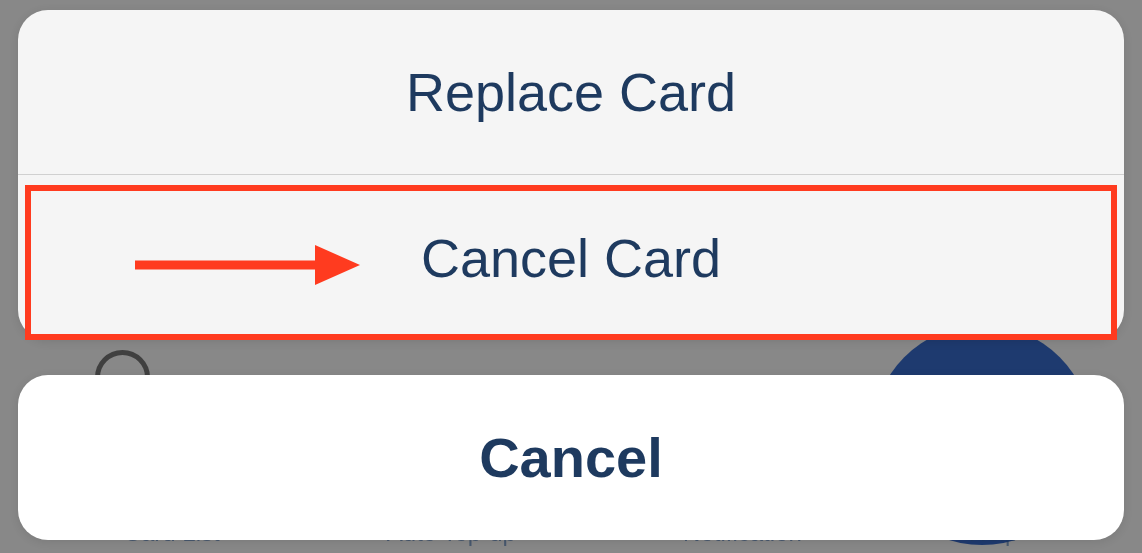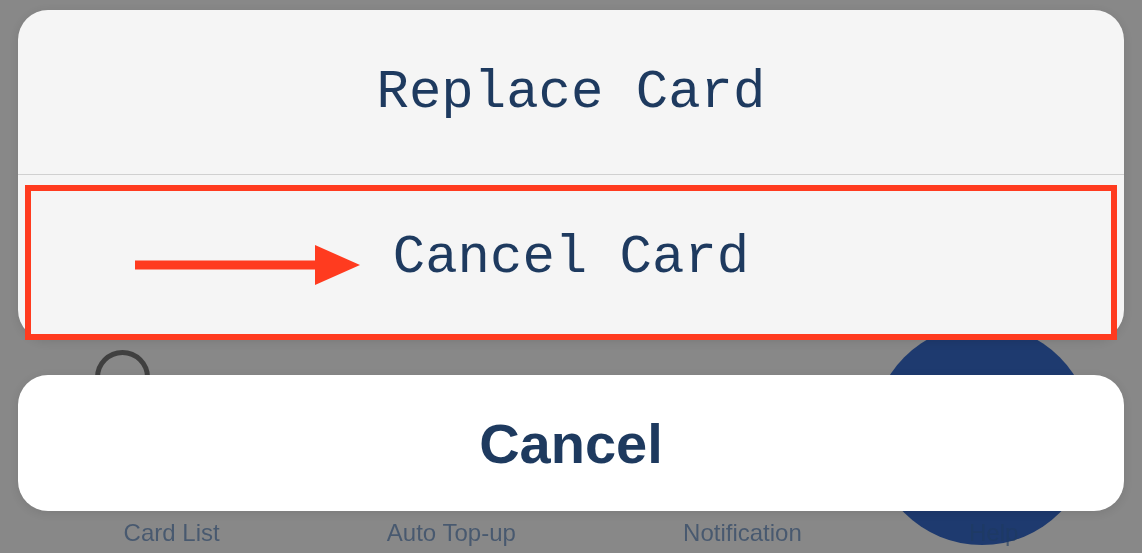--- a/index.html
+++ b/index.html
@@ -71,35 +71,34 @@
     .sheet-option {
       height: 165px;
       display: flex;
       align-items: center;
       justify-content: center;
       font-size: 54px;
       color: #1e3a5f;
       font-weight: 400;
       cursor: pointer;
       position: relative;
-      font-family: Liberation Mono, monospace;
     }
     
     .sheet-option:first-child {
       border-bottom: 1px solid #d0d0d0;
     }
     
     .cancel-sheet {
       position: absolute;
       top: 375px;
       left: 18px;
       right: 18px;
       background: #ffffff;
       border-radius: 30px;
-      height: 136px;
+      height: 165px;
       display: flex;
       align-items: center;
       justify-content: center;
       font-size: 56px;
       color: #1e3a5f;
       font-weight: 700;
       cursor: pointer;
       box-shadow: 0 2px 10px rgba(0,0,0,0.1);
     }
     

